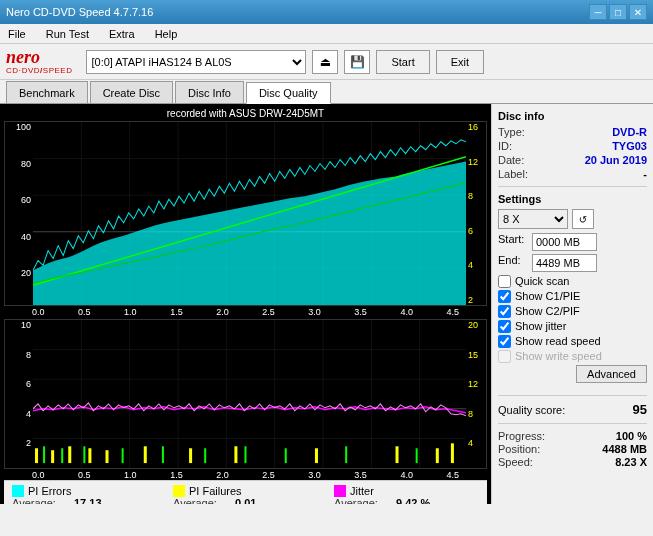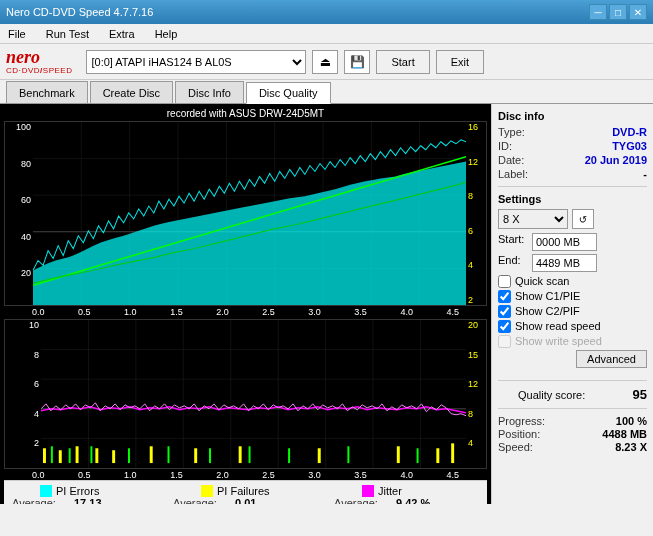--- a/index.html
+++ b/index.html
@@ -36,52 +36,52 @@
     .chart-area { flex: 1; background: black; padding: 4px; position: relative; overflow: hidden; }
     .chart-title { color: white; font-size: 10px; text-align: center; margin-bottom: 2px; }
 
     
     .upper-chart { height: 185px; background: black; border: 1px solid #333; position: relative; display: flex; }
     .chart-y-left { width: 28px; display: flex; flex-direction: column; justify-content: space-between; align-items: flex-end; padding-right: 2px; color: white; font-size: 9px; }
     .chart-main { flex: 1; position: relative; overflow: hidden; }
     .chart-y-right { width: 20px; display: flex; flex-direction: column; justify-content: space-between; align-items: flex-start; padding-left: 2px; color: #ff0; font-size: 9px; }
 
     
-    .lower-chart { height: 150px; background: black; border: 1px solid #333; position: relative; display: flex; margin-top: 2px; padding-left: 8px; }
+    .lower-chart { height: 150px; background: black; border: 1px solid #333; position: relative; display: flex; margin-top: 2px; }
 
     
     svg.chart-svg { width: 100%; height: 100%; }
 
     
     .x-axis { display: flex; justify-content: space-between; padding: 1px 28px 0 28px; color: white; font-size: 9px; }
 
     
     .stats-bar { background: #f0f0f0; border-top: 1px solid #ccc; height: 80px; display: flex; align-items: stretch; padding: 4px 8px; gap: 16px; }
-    .legend-item { display: flex; align-items: center; gap: 4px; margin-left: 28px; }
+    .legend-item { display: flex; align-items: center; gap: 4px; }
     .legend-color { width: 12px; height: 12px; }
     .stat-row { display: flex; gap: 4px; }
     .stat-label { color: #333; min-width: 58px; }
     .stat-value { color: #000; font-weight: bold; }
     .stats-section { flex: 1; }
 
     
     .right-panel { width: 162px; background: #f0f0f0; border-left: 1px solid #ccc; padding: 6px; font-size: 11px; overflow-y: auto; }
     .panel-section-title { font-weight: bold; margin-bottom: 4px; }
     .info-row { display: flex; justify-content: space-between; margin-bottom: 2px; }
     .info-label { color: #333; }
     .info-value { color: #0000cc; font-weight: bold; }
     .info-value.black { color: #000; }
     .divider { border-top: 1px solid #ccc; margin: 6px 0; }
     .settings-row { display: flex; align-items: center; gap: 4px; margin-bottom: 4px; }
     .speed-select { width: 70px; height: 20px; border: 1px solid #999; font-size: 11px; }
     .mb-input { width: 65px; height: 18px; border: 1px solid #999; font-size: 11px; padding: 1px 3px; background: white; }
     .checkbox-row { display: flex; align-items: flex-start; gap: 4px; margin-bottom: 2px; }
     .checkbox-row input[type=checkbox] { margin: 0; }
     .btn-advanced { background: #e8e8e8; border: 1px solid #999; padding: 2px 10px; cursor: pointer; float: right; margin-bottom: 6px; font-size: 11px; text-align: right; }
-    .quality-score-row { display: flex; justify-content: space-between; align-items: center; margin-top: 4px; margin-left: 20px; }
+    .quality-score-row { display: flex; justify-content: space-between; align-items: center; margin-top: 4px; }
     .quality-score-val { font-weight: bold; font-size: 13px; }
     .progress-section { margin-top: 6px; }
     .prog-row { display: flex; justify-content: space-between; margin-bottom: 1px; }
     .prog-label { color: #333; }
     .prog-value { font-weight: bold; }
 
     .start-end-row { display: flex; gap: 4px; margin-bottom: 3px; }
     .start-end-label { min-width: 30px; }
   </style>
 </head>
@@ -365,20 +365,24 @@
     <div class="checkbox-row">
       <input type="checkbox" checked="" style="">
       <span>Show C1/PIE</span>
     </div>
     <div class="checkbox-row">
       <input type="checkbox" checked="" style="">
       <span>Show C2/PIF</span>
     </div>
     <div class="checkbox-row">
       <input type="checkbox" checked="" style="">
+      <span>Show jitter</span>
+    </div>
+    <div class="checkbox-row">
+      <input type="checkbox" checked="" style="">
       <span>Show read speed</span>
     </div>
     <div class="checkbox-row">
       <input type="checkbox" disabled="" style="">
       <span style="color:#aaa;">Show write speed</span>
     </div>
 
     <div style="display:flex; justify-content:flex-end; margin-bottom:4px;">
       <button class="btn-advanced">Advanced</button>
     </div>

